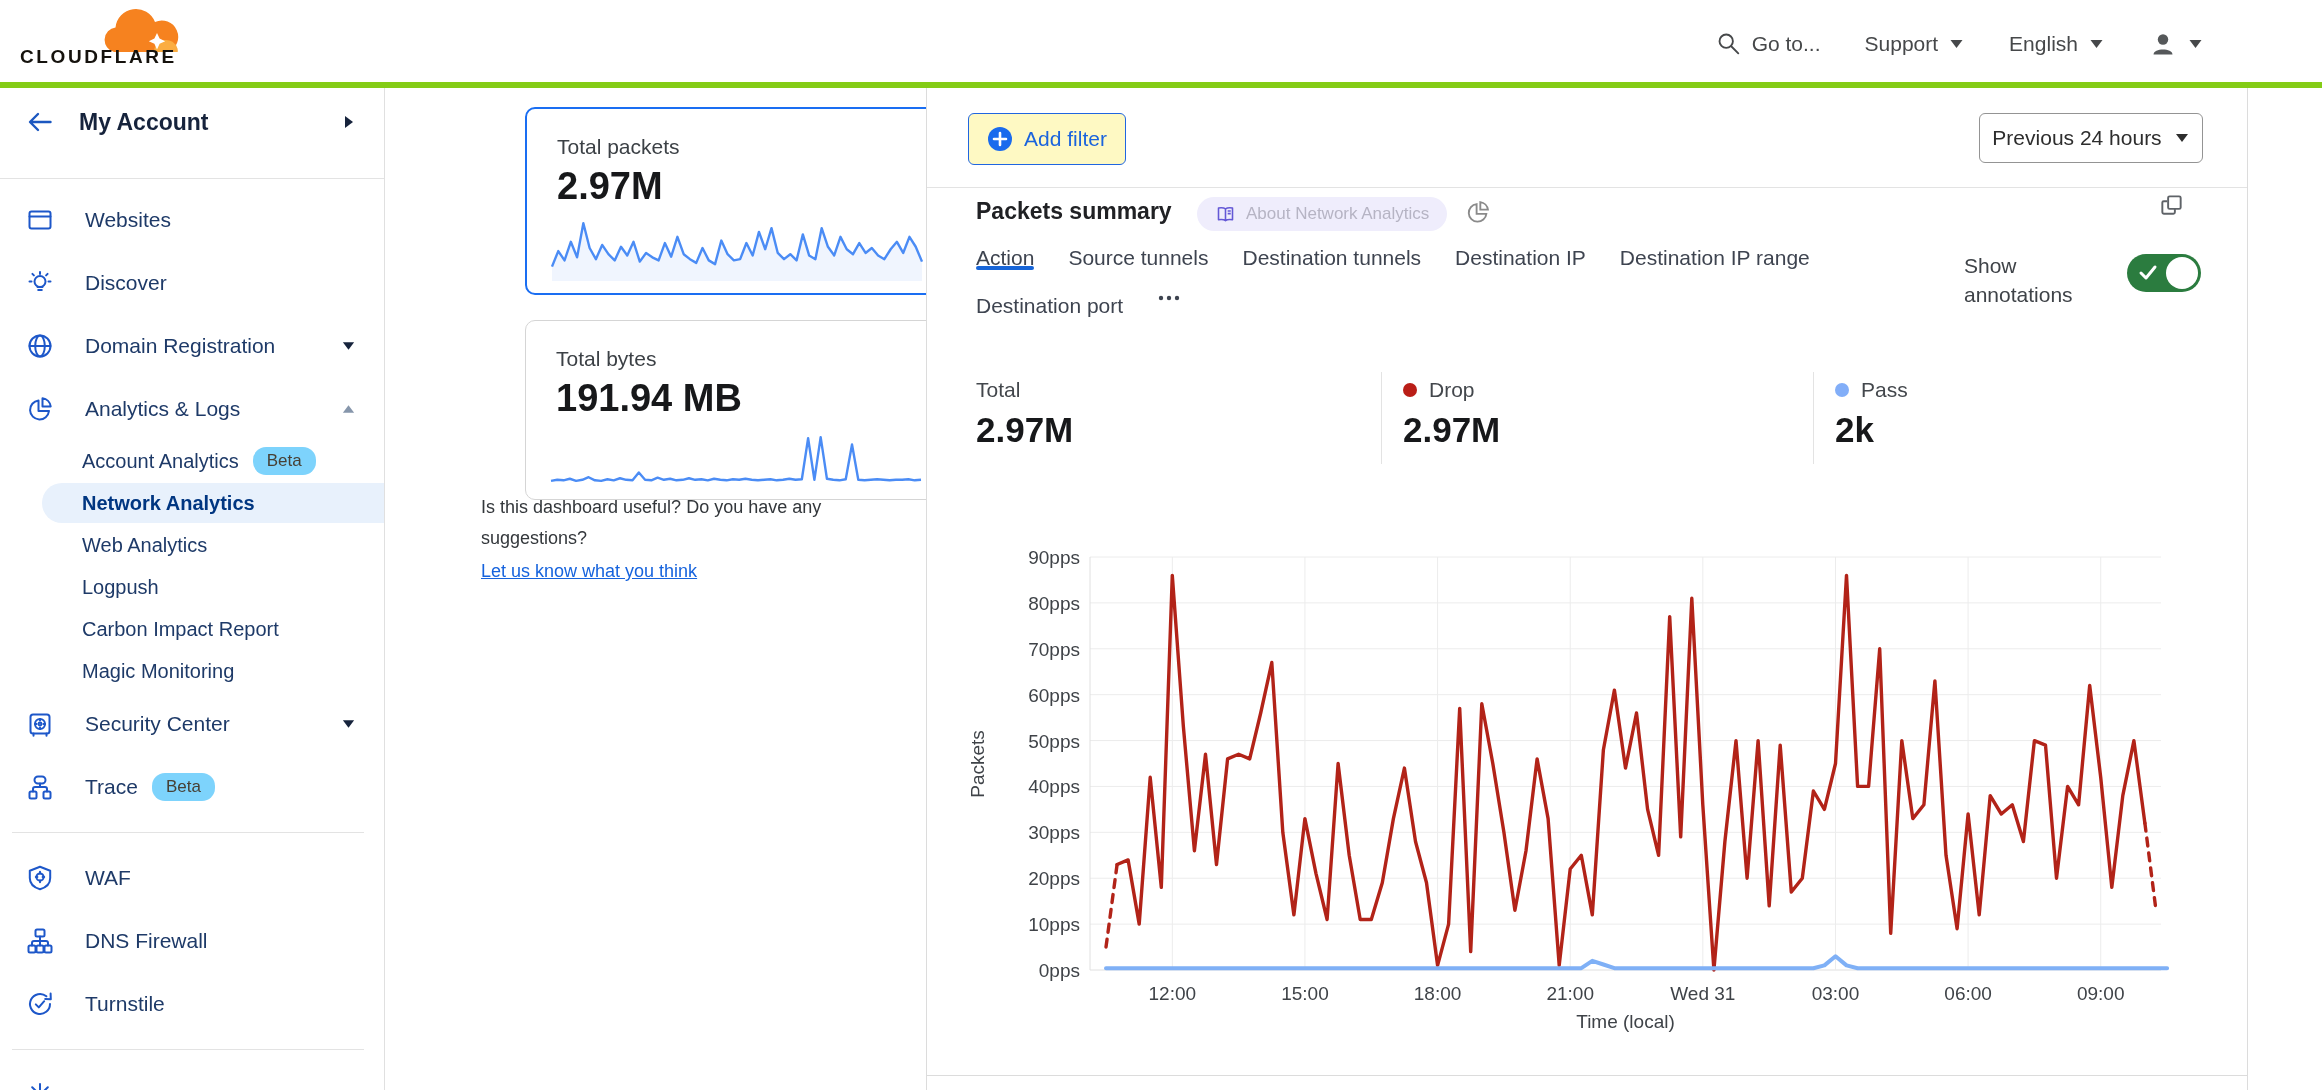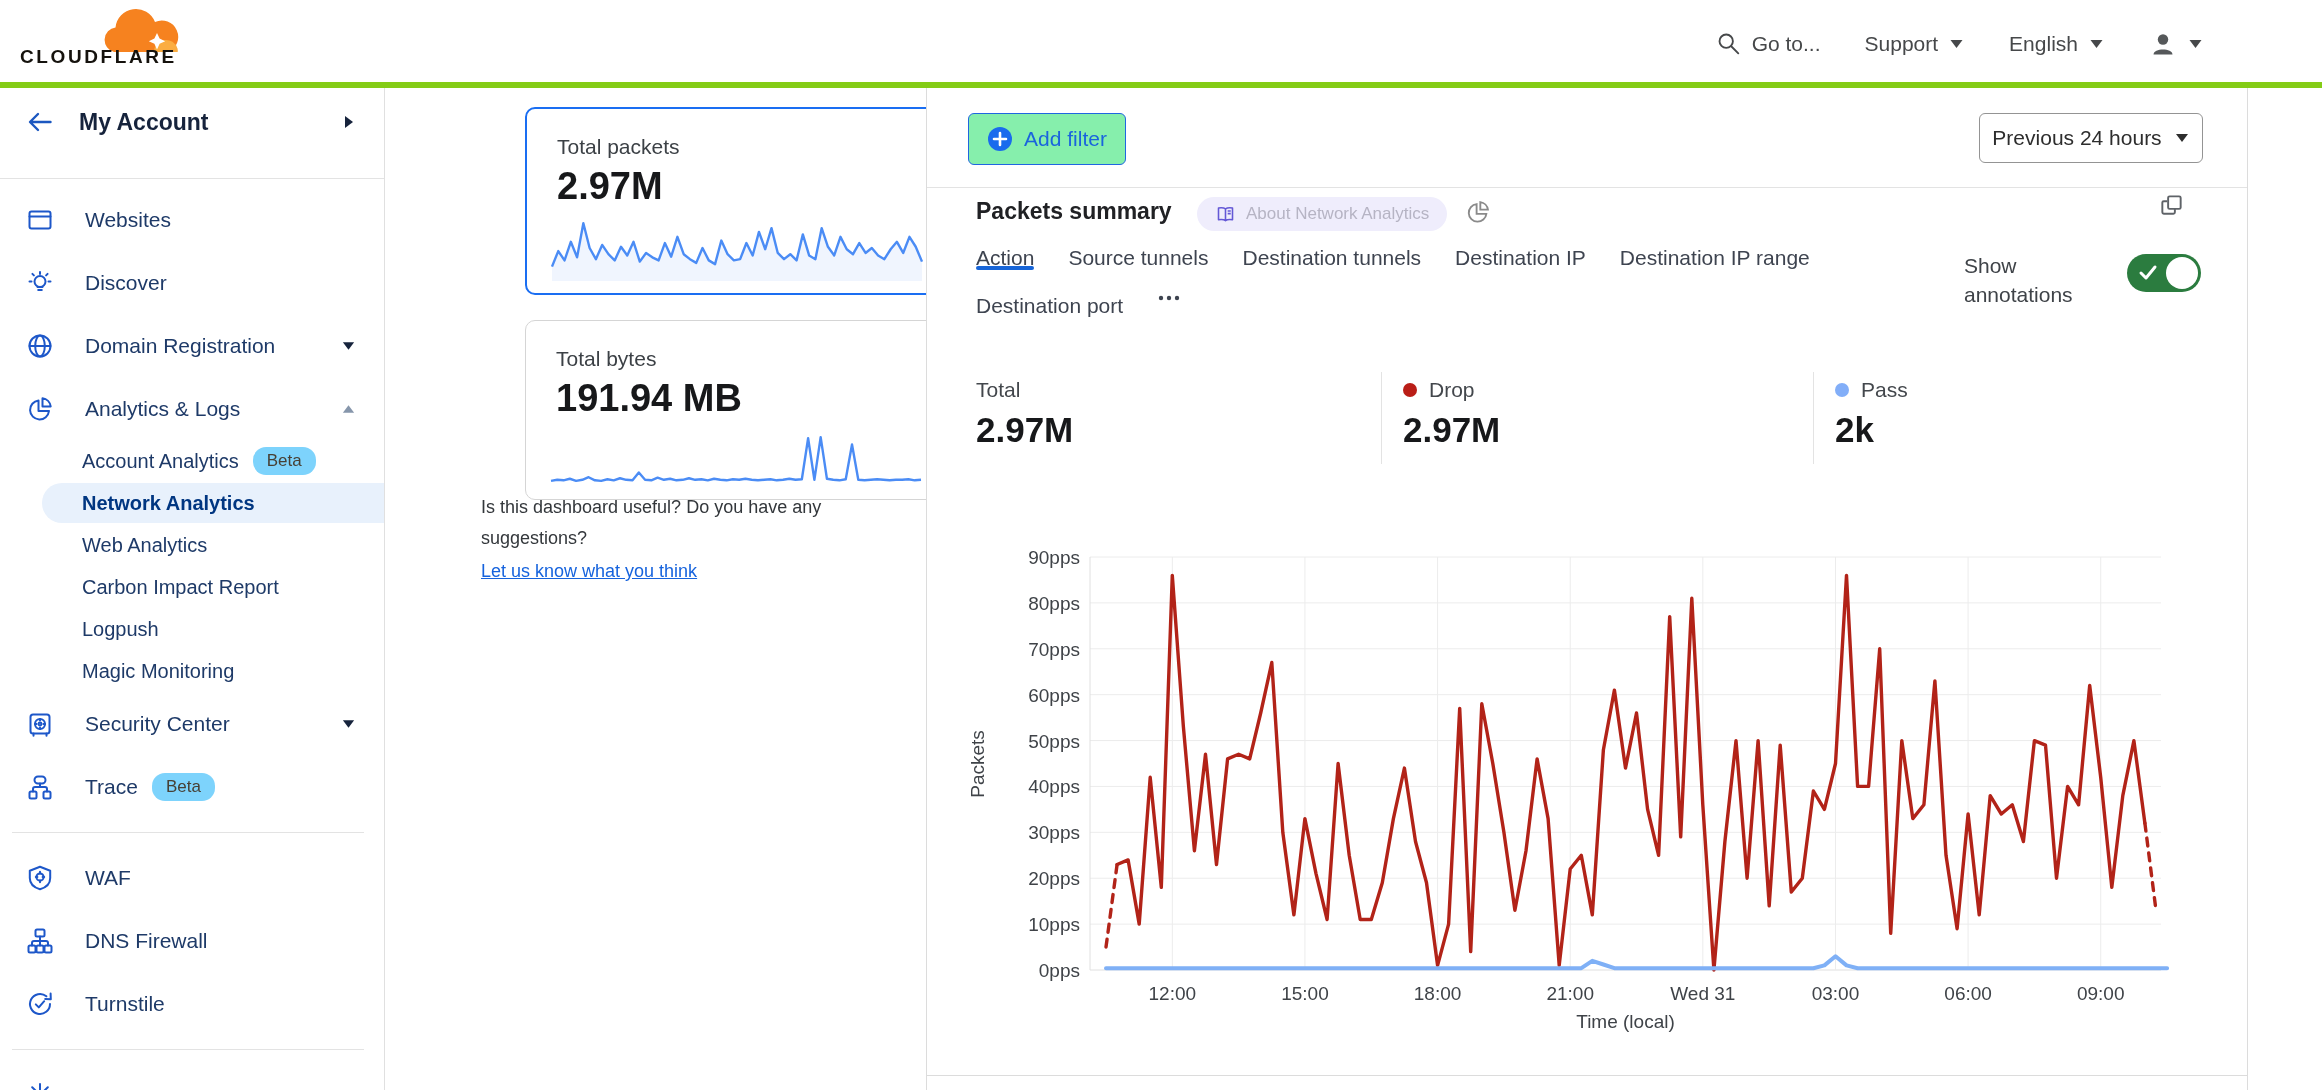--- a/index.html
+++ b/index.html
@@ -39,21 +39,21 @@
   .card.sel{border:2px solid #1a6ef2;}
   .card.plain{border:1px solid #d5d5d5;}
   .card-label{margin:26px 0 0 30px;font-size:21px;color:#3c4146;}
   .card-value{margin:6px 0 0 30px;font-size:38px;font-weight:700;color:#17181a;}
   .card svg{position:absolute;left:22px;bottom:10px;}
   .feedback{position:absolute;left:481px;top:492px;width:460px;font-size:18px;line-height:31px;color:#33373b;}
   .feedback a{display:inline-block;margin-top:2px;color:#1663dd;text-decoration:underline;cursor:pointer;}
 
   
   main{position:absolute;left:926px;top:88px;width:1322px;height:1002px;border-left:1px solid #dcdcdc;border-right:1px solid #dcdcdc;box-sizing:border-box;background:#fff;}
-  .btn-addfilter{position:absolute;left:41px;top:25px;width:158px;height:52px;border:1.5px solid #2066e0;border-radius:6px;background:#86efac;display:flex;align-items:center;justify-content:center;gap:11px;font-size:21px;color:#1a64dd;cursor:pointer;box-sizing:border-box;}
+  .btn-addfilter{position:absolute;left:41px;top:25px;width:158px;height:52px;border:1.5px solid #2066e0;border-radius:6px;background:#fef9c3;display:flex;align-items:center;justify-content:center;gap:11px;font-size:21px;color:#1a64dd;cursor:pointer;box-sizing:border-box;}
   .btn-range{position:absolute;left:1052px;top:25px;width:224px;height:50px;border:1px solid #949494;border-radius:6px;background:#fff;display:flex;align-items:center;justify-content:center;gap:12px;font-size:21px;color:#2d2d2d;cursor:pointer;box-sizing:border-box;}
   .tool-div{position:absolute;left:0;top:99px;width:100%;border-bottom:1px solid #e3e3e3;}
   .panel-title{position:absolute;left:49px;top:110px;font-size:23px;font-weight:700;color:#202124;}
   .badge{position:absolute;left:270px;top:109px;height:34px;padding:0 18px;background:#efedfc;border-radius:17px;display:flex;align-items:center;gap:10px;font-size:17px;color:#b6b4c4;}
   .pie-mini{position:absolute;left:538px;top:111px;color:#8a8a8a;cursor:pointer;display:flex;}
   .copy-ic{position:absolute;left:1231px;top:104px;color:#5f6368;cursor:pointer;display:flex;}
   .tabs{position:absolute;left:49px;top:158px;width:880px;display:flex;flex-wrap:wrap;column-gap:34px;row-gap:24px;}
   .tab{font-size:21px;color:#3e4450;padding-bottom:0;position:relative;cursor:pointer;white-space:nowrap;}
   .tab.active::after{content:"";position:absolute;left:0;right:0;bottom:0;height:4px;background:#1765d8;border-radius:2px;}
   .tab-more{display:flex;align-items:flex-end;padding-bottom:16px;cursor:pointer;color:#3e4450;}
@@ -196,24 +196,24 @@
           <span class="beta">Beta</span>
         </div>
         <div class="sub-item active">
           <span class="pill"></span>
           <span class="sub-label">Network Analytics</span>
         </div>
         <div class="sub-item">
           <span class="sub-label">Web Analytics</span>
         </div>
         <div class="sub-item">
+          <span class="sub-label">Logpush</span>
+        </div>
+        <div class="sub-item">
           <span class="sub-label">Carbon Impact Report</span>
-        </div>
-        <div class="sub-item">
-          <span class="sub-label">Logpush</span>
         </div>
         <div class="sub-item">
           <span class="sub-label">Magic Monitoring</span>
         </div>
         <div class="nav-item">
           <span class="nav-ic">
             <svg width="28" height="28" viewBox="0 0 28 28" fill="none" stroke="currentColor" stroke-width="2" stroke-linecap="round" stroke-linejoin="round">
               <rect x="4.5" y="4.5" width="19" height="19" rx="2.5"></rect>
               <circle cx="14" cy="14" r="5"></circle>
               <circle cx="14" cy="14" r="1.4"></circle>

